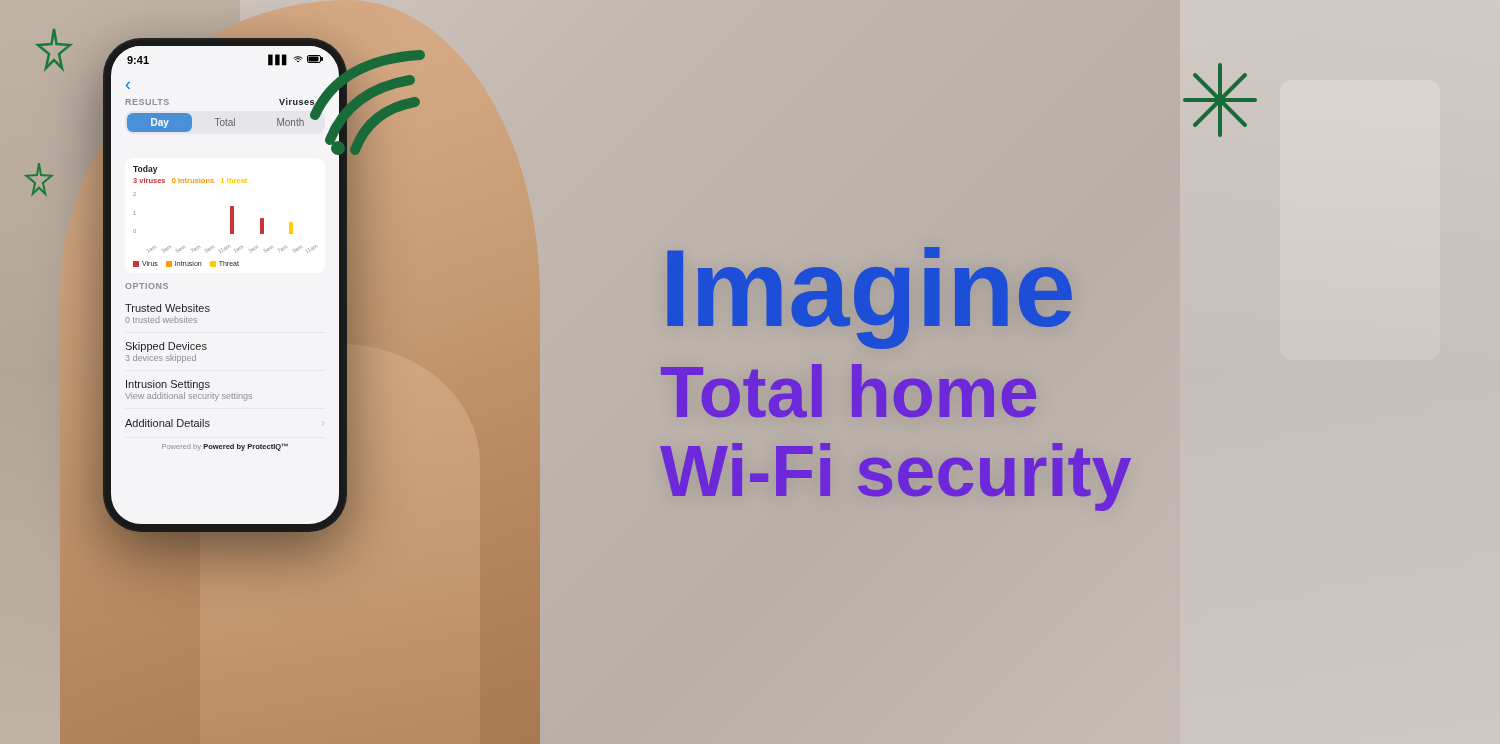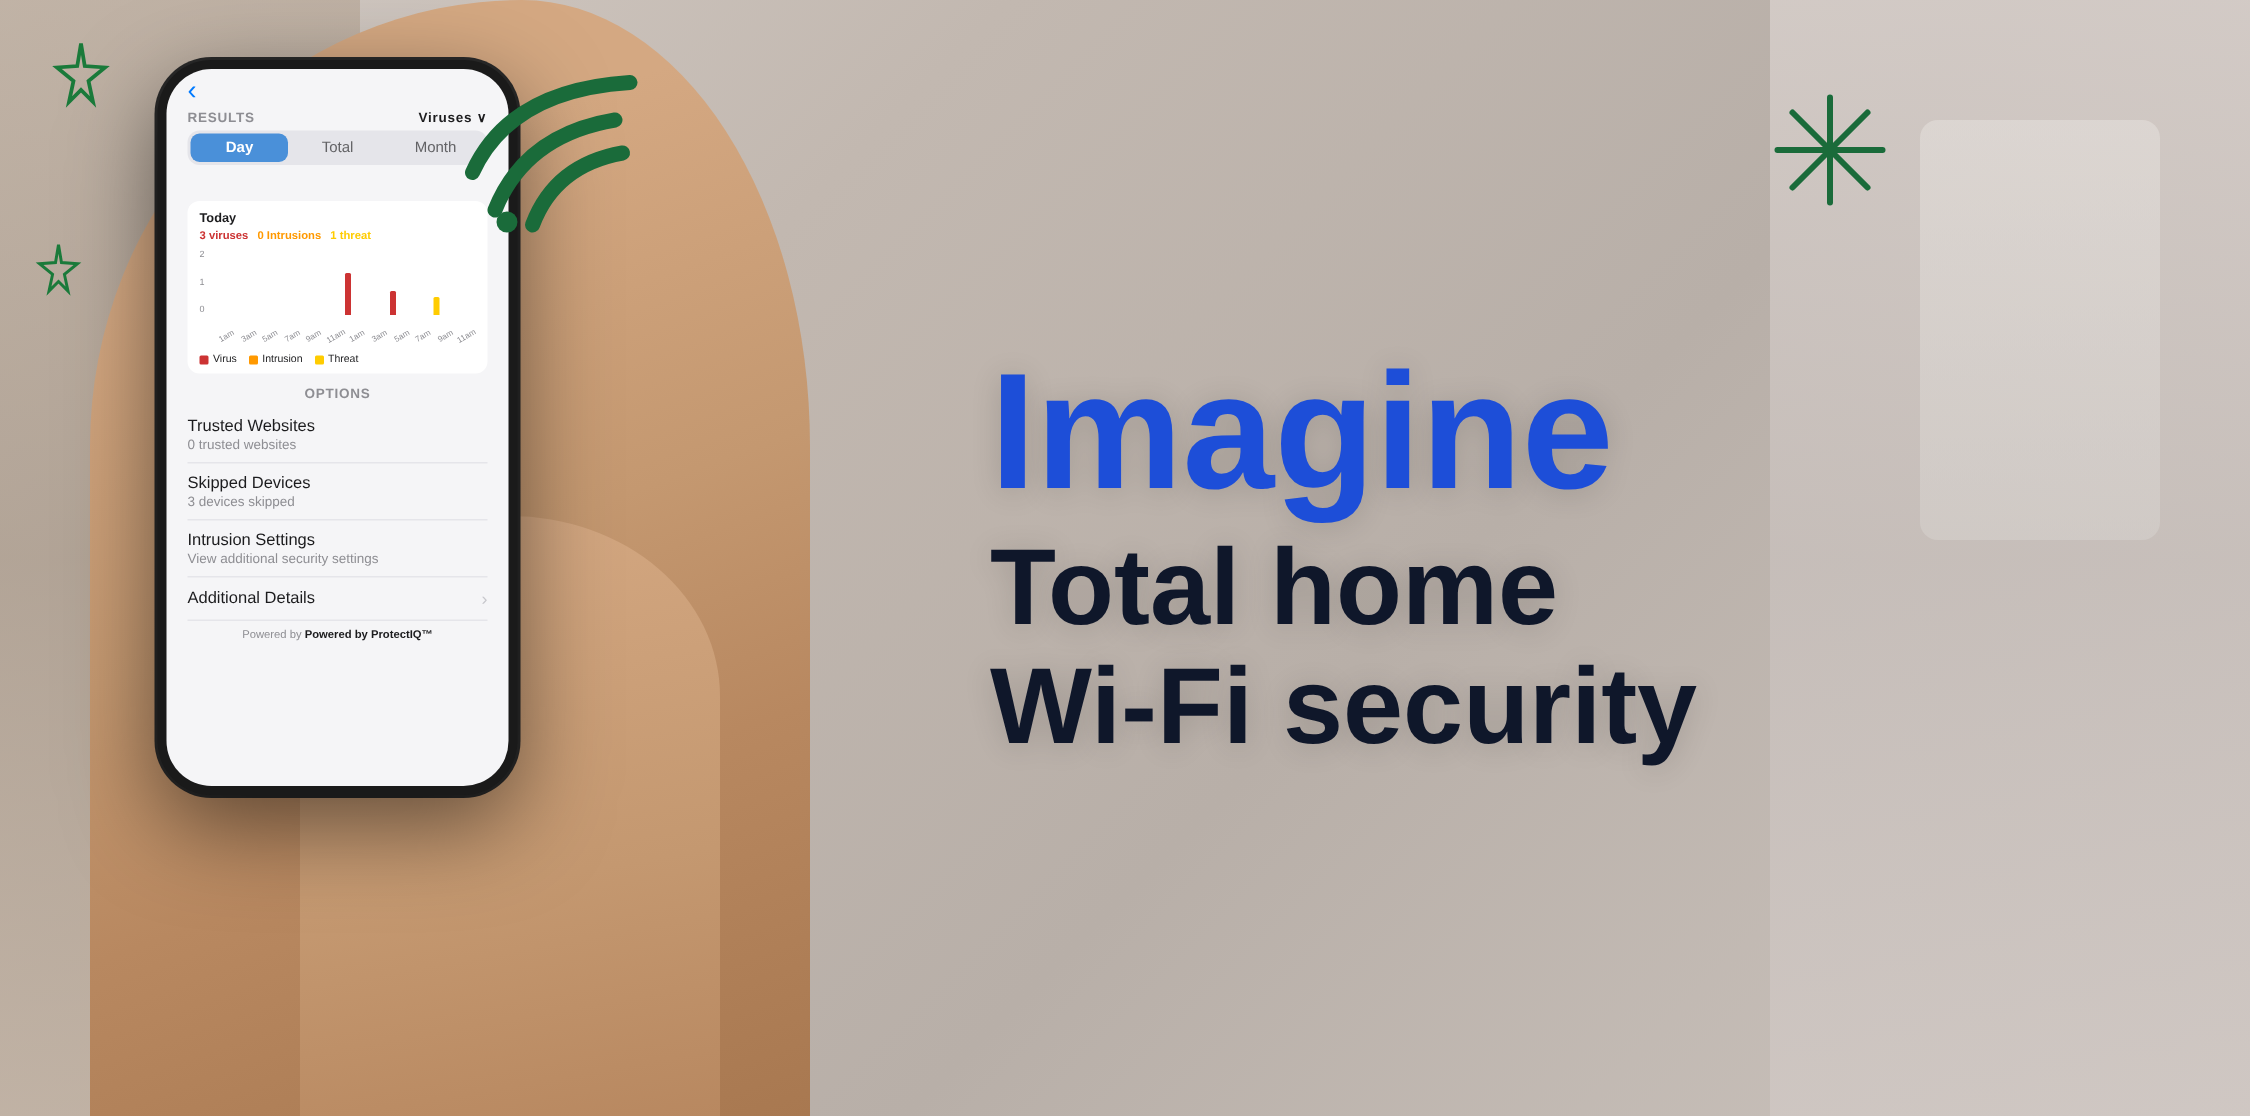--- a/index.html
+++ b/index.html
@@ -284,21 +284,20 @@
     }
 
     
     .options-label {
       font-size: 9px;
       font-weight: 600;
       color: #8e8e93;
       letter-spacing: 0.5px;
       margin-bottom: 4px;
       margin-top: 4px;
-      text-align: center;
     }
     .option-item {
       padding: 7px 0;
       border-bottom: 0.5px solid #e5e5ea;
     }
     .option-item:last-child { border-bottom: none; }
     .option-title {
       font-size: 11px;
       font-weight: 500;
       color: #1c1c1e;
@@ -343,21 +342,21 @@
       font-weight: 800;
       color: #1d4ed8;
       line-height: 1;
       margin-bottom: 10px;
       text-shadow: 0 2px 20px rgba(0,0,0,0.15);
     }
 
     .tagline-text {
       font-size: 72px;
       font-weight: 700;
-      color: #0f172a;
+      color: #6d28d9;
       line-height: 1.1;
       text-shadow: 0 2px 20px rgba(0,0,0,0.15);
     }
 
     
     .wifi-icon-decorative {
       position: absolute;
       top: 60px;
       left: -80px;
       z-index: 6;
@@ -403,20 +402,38 @@
 <div class="main-content">
 
   <div class="phone-section">
 
     <div class="hand-bg"></div>
     <div class="hand-fingers"></div>
 
     <div class="phone">
       <div class="phone-screen">
 
+        <div class="status-bar">
+          <span class="status-time">9:41</span>
+          <div class="status-icons">
+            <span>▋▋▋</span>
+            <span>
+              <svg width="10" height="8" viewBox="0 0 10 8" fill="none">
+                <path d="M1 3C2.8 1.3 7.2 1.3 9 3M2.5 4.5C3.7 3.3 6.3 3.3 7.5 4.5M4 6L5 7L6 6" stroke="#000" stroke-width="1" stroke-linecap="round"></path>
+              </svg>
+            </span>
+            <span>
+              <svg width="16" height="8" viewBox="0 0 16 8" fill="none">
+                <rect x="0.5" y="0.5" width="13" height="7" rx="1.5" stroke="#000" stroke-width="1"></rect>
+                <rect x="14" y="2" width="2" height="4" rx="1" fill="#000"></rect>
+                <rect x="1.5" y="1.5" width="10" height="5" rx="1" fill="#000"></rect>
+              </svg>
+            </span>
+          </div>
+        </div>
 
         <div class="app-content">
           <div class="back-btn">‹</div>
 
           <div class="results-label">
             <span>RESULTS</span>
             <span class="viruses-dropdown">Viruses ∨</span>
           </div>
 
           <div class="tab-bar">

